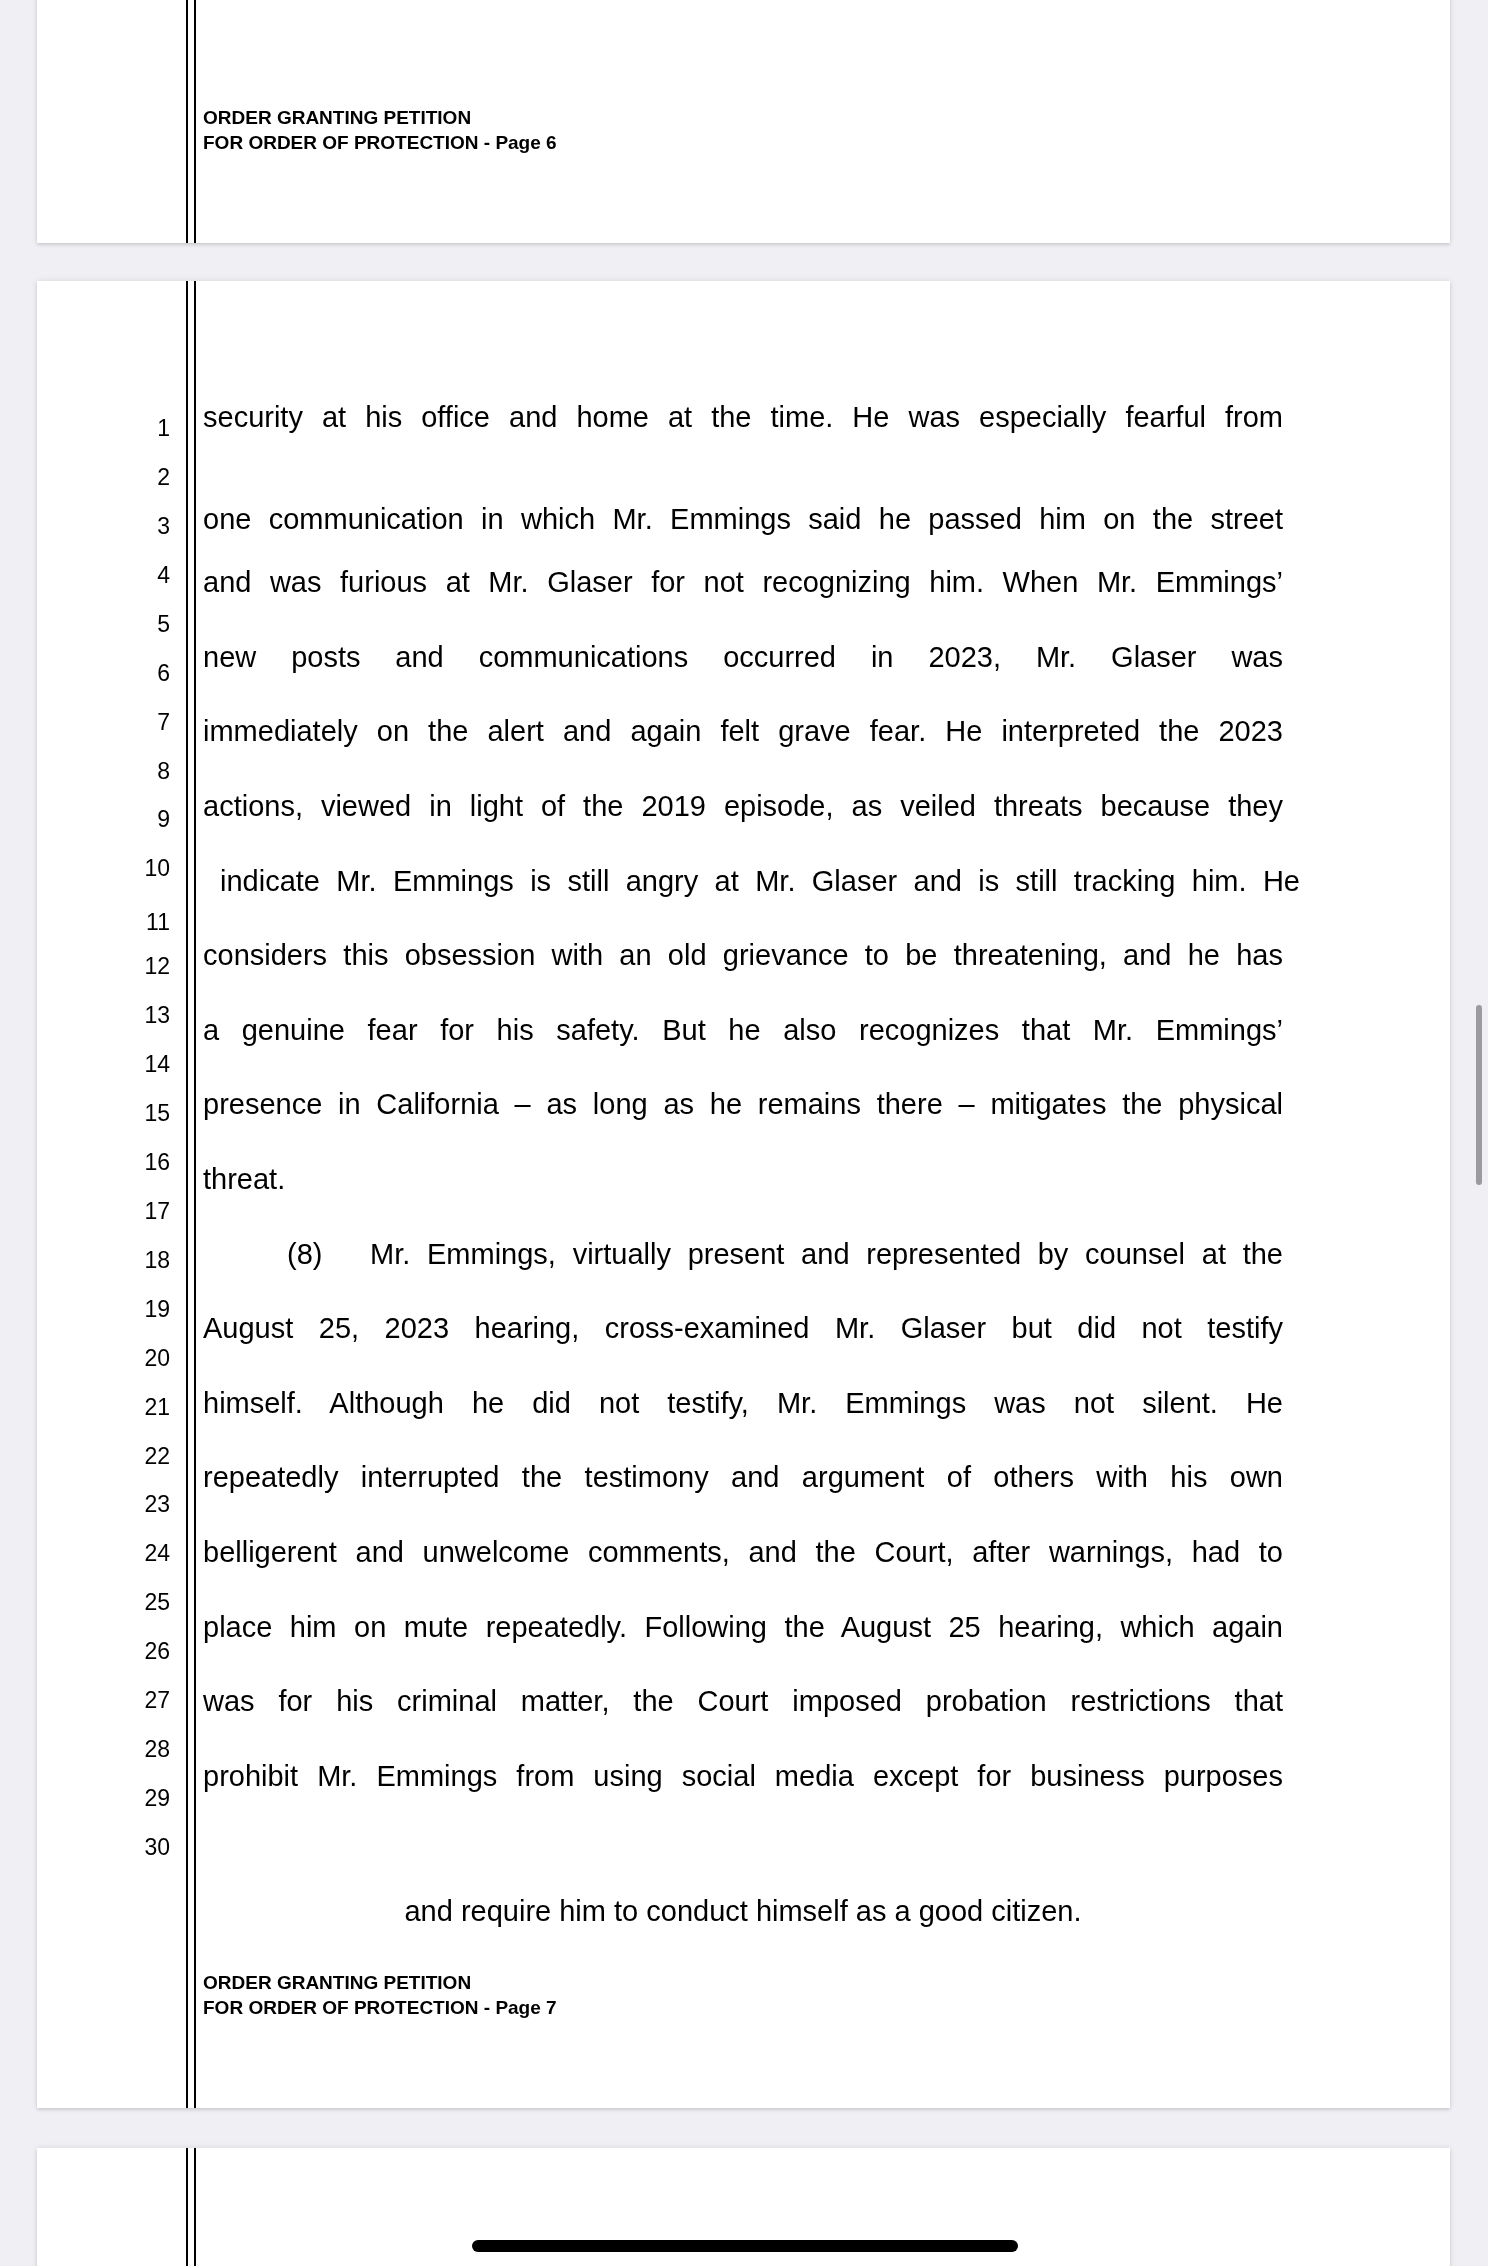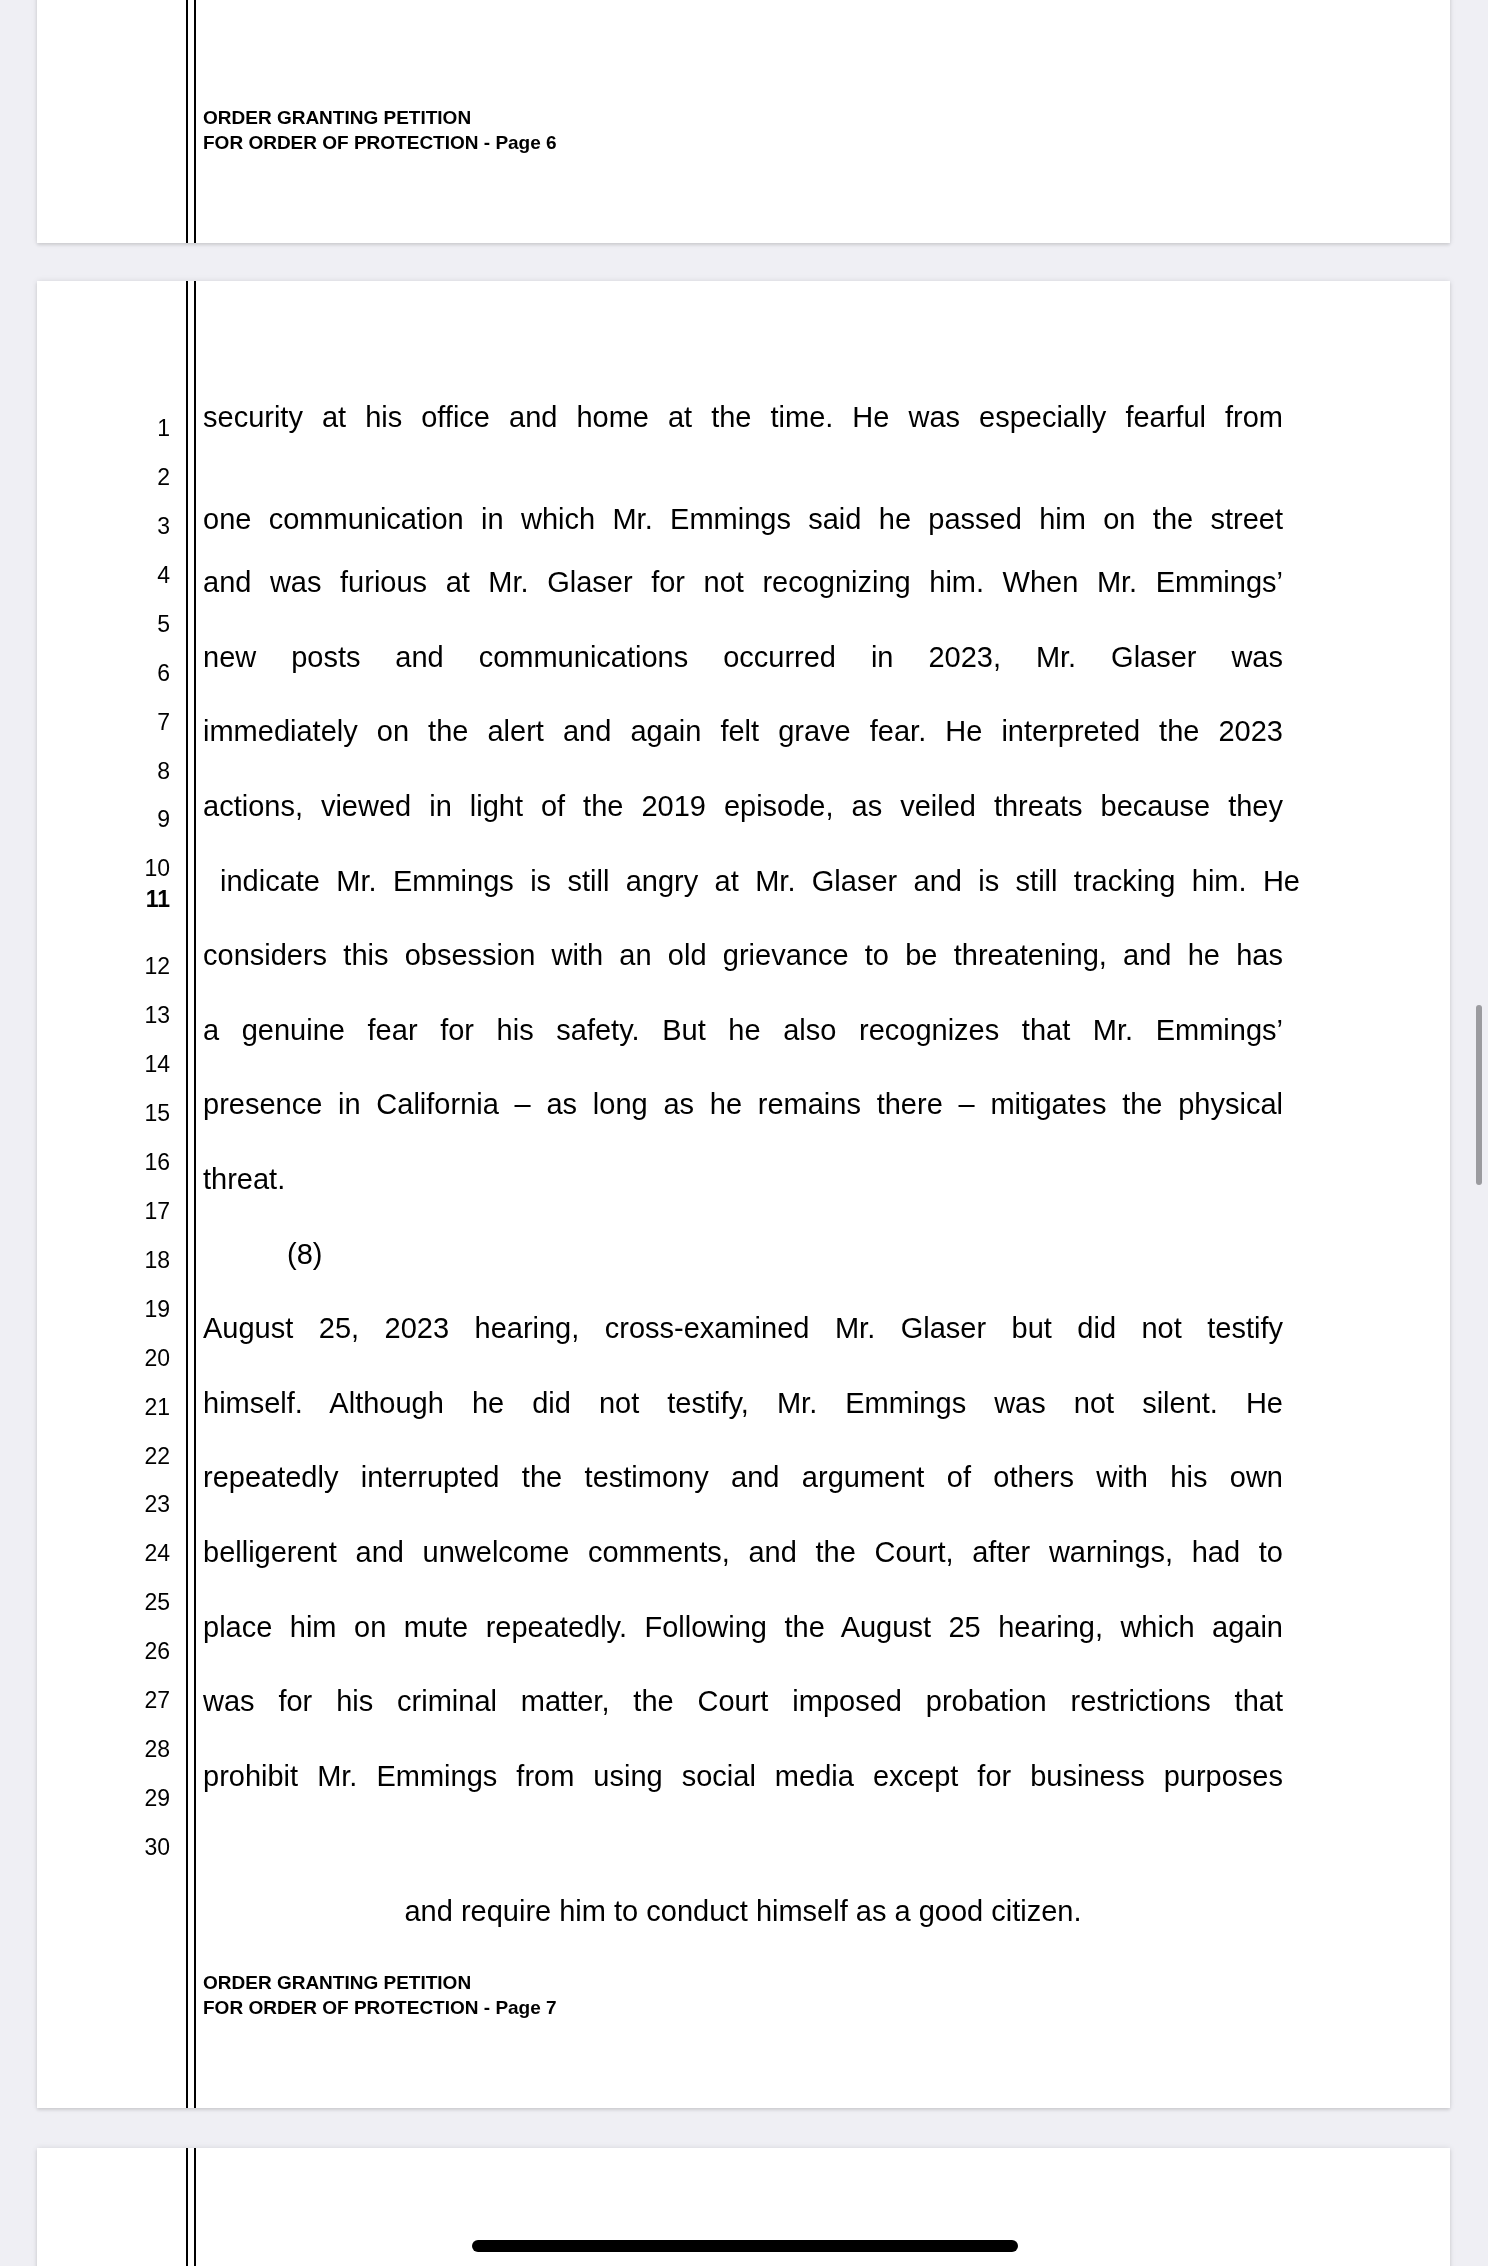--- a/index.html
+++ b/index.html
@@ -60,21 +60,21 @@
       <div class="lineno" style="top: 133px;">1</div>
       <div class="lineno" style="top: 181.93px;">2</div>
       <div class="lineno" style="top: 230.86px;">3</div>
       <div class="lineno" style="top: 279.79px;">4</div>
       <div class="lineno" style="top: 328.72px;">5</div>
       <div class="lineno" style="top: 377.65px;">6</div>
       <div class="lineno" style="top: 426.58px;">7</div>
       <div class="lineno" style="top: 475.51px;">8</div>
       <div class="lineno" style="top: 524.44px;">9</div>
       <div class="lineno" style="top: 573.37px;">10</div>
-      <div class="lineno" style="top: 604px; font-weight: bold;">11</div>
+      <div class="lineno" style="top: 627px;">11</div>
       <div class="lineno" style="top: 671.23px;">12</div>
       <div class="lineno" style="top: 720.16px;">13</div>
       <div class="lineno" style="top: 769.09px;">14</div>
       <div class="lineno" style="top: 818.02px;">15</div>
       <div class="lineno" style="top: 866.95px;">16</div>
       <div class="lineno" style="top: 915.88px;">17</div>
       <div class="lineno" style="top: 964.81px;">18</div>
       <div class="lineno" style="top: 1013.74px;">19</div>
       <div class="lineno" style="top: 1062.67px;">20</div>
       <div class="lineno" style="top: 1111.6px;">21</div>
@@ -95,20 +95,21 @@
       <div class="textline justify" style="top: 357.8px;">new posts and communications occurred in 2023, Mr. Glaser was</div>
       <div class="textline justify" style="top: 432.4px;">immediately on the alert and again felt grave fear.  He interpreted the 2023</div>
       <div class="textline justify" style="top: 507px;">actions, viewed in light of the 2019 episode, as veiled threats because they</div>
       <div class="textline justify" style="top: 581.6px; margin-left: 17px;">indicate Mr. Emmings is still angry at Mr. Glaser and is still tracking him.  He</div>
       <div class="textline justify" style="top: 656.2px;">considers this obsession with an old grievance to be threatening, and he has</div>
       <div class="textline justify" style="top: 730.8px;">a genuine fear for his safety.  But he also recognizes that Mr. Emmings’</div>
       <div class="textline justify" style="top: 805.4px;">presence in California – as long as he remains there –  mitigates the physical</div>
       <div class="textline" style="top: 880px;">threat.</div>
       <div class="textline justify" style="top: 954.6px; text-align-last: auto; text-align: left; display: flex;">
         <span class="para-num">(8)</span>
+        <span style="flex: 1 1 0%; text-align: justify; text-align-last: justify;">Mr. Emmings, virtually present and represented by counsel at the</span>
       </div>
       <div class="textline justify" style="top: 1029.2px;">August 25, 2023 hearing, cross-examined Mr. Glaser but did not testify</div>
       <div class="textline justify" style="top: 1103.8px;">himself.  Although he did not testify, Mr. Emmings was not silent.  He</div>
       <div class="textline justify" style="top: 1178.4px;">repeatedly interrupted the testimony and argument of others with his own</div>
       <div class="textline justify" style="top: 1253px;">belligerent and unwelcome comments, and the Court, after warnings, had to</div>
       <div class="textline justify" style="top: 1327.6px;">place him on mute repeatedly.  Following the August 25 hearing, which again</div>
       <div class="textline justify" style="top: 1402.2px;">was for his criminal matter, the Court imposed probation restrictions that</div>
       <div class="textline justify" style="top: 1476.8px;">prohibit Mr. Emmings from using social media except for business purposes</div>
       <div class="textline" style="top: 1612px; text-align: center;">and require him to conduct himself as a good citizen.</div>
     </div>

